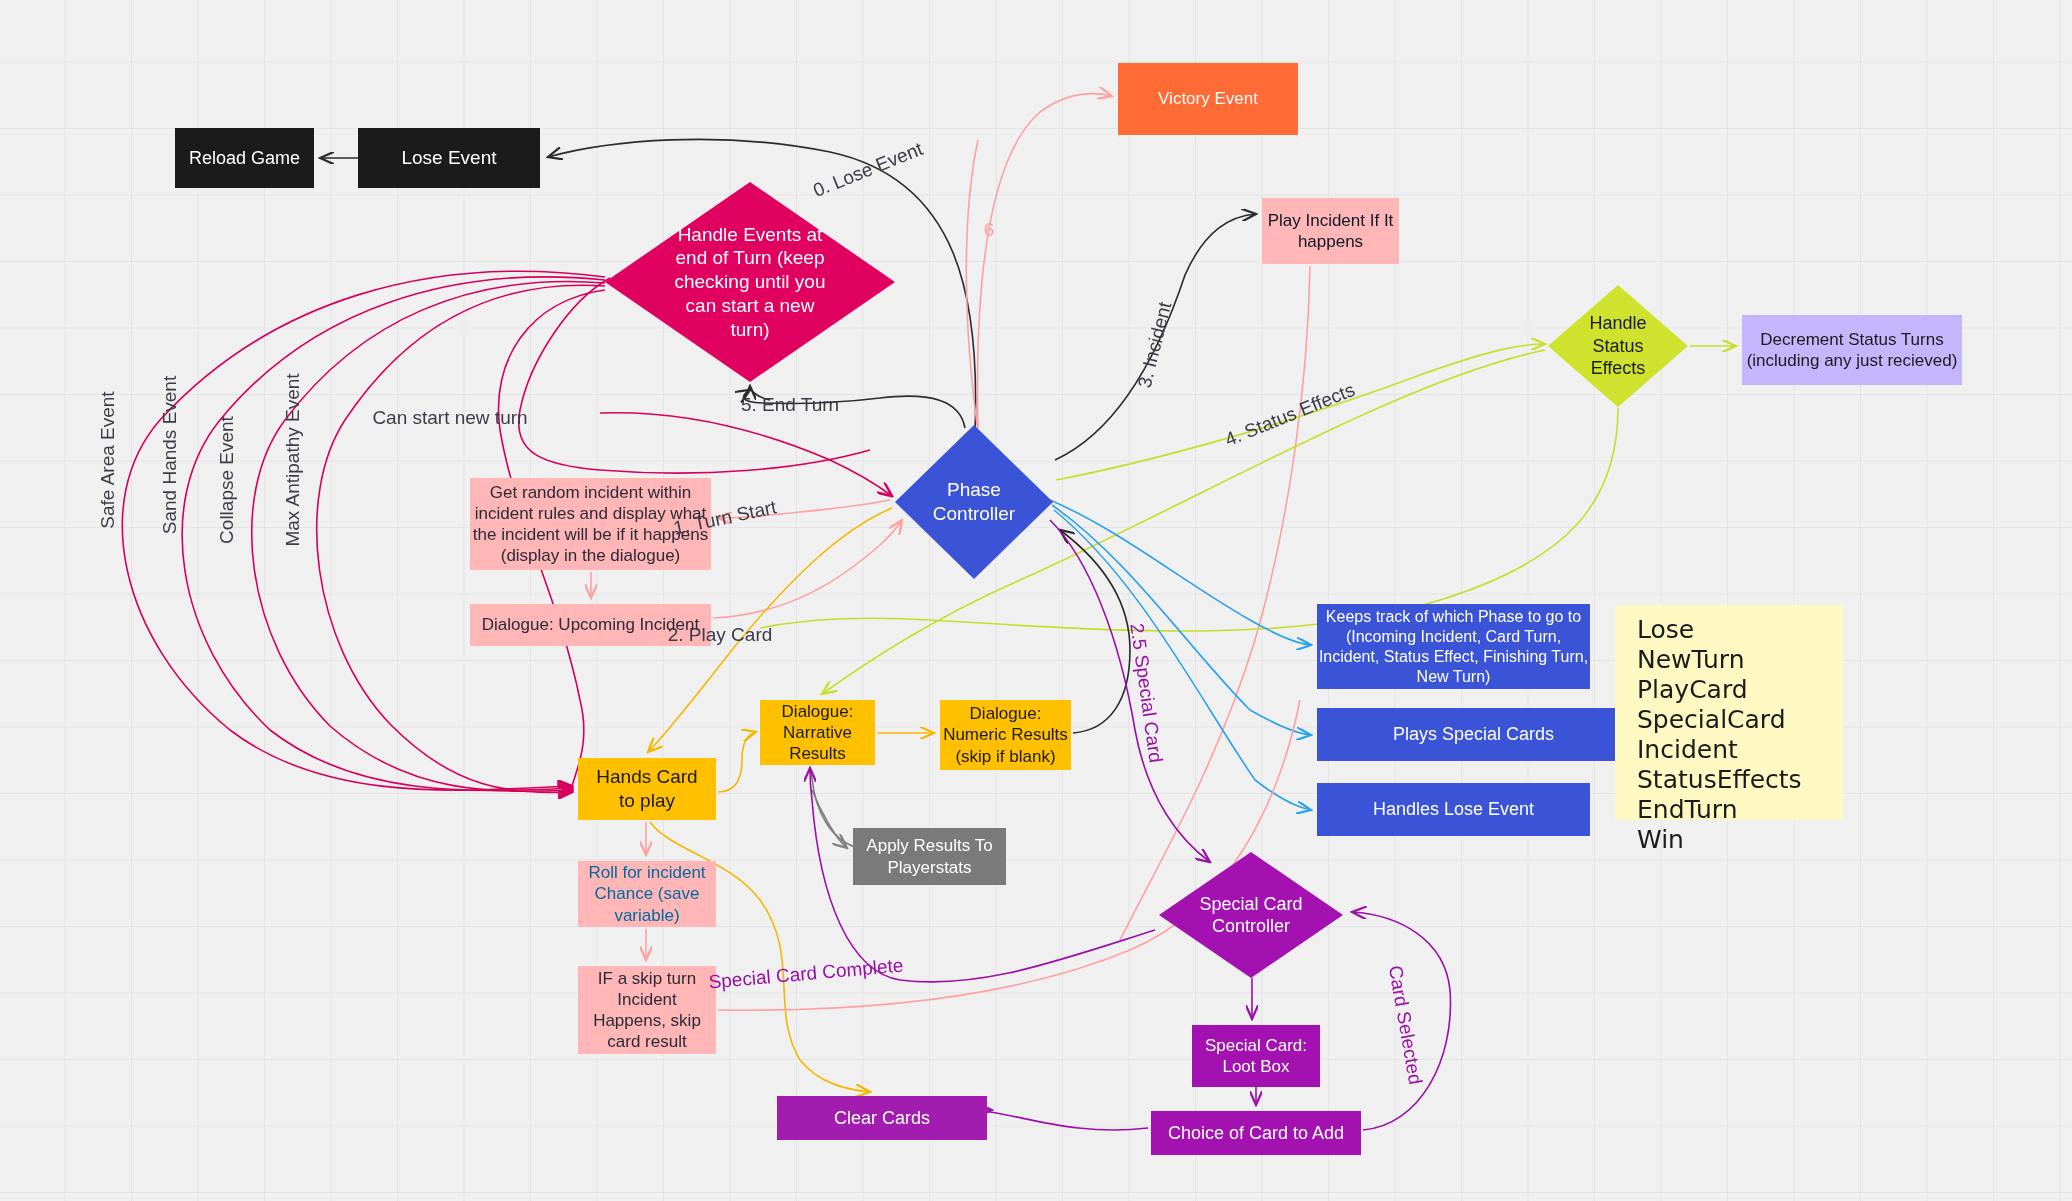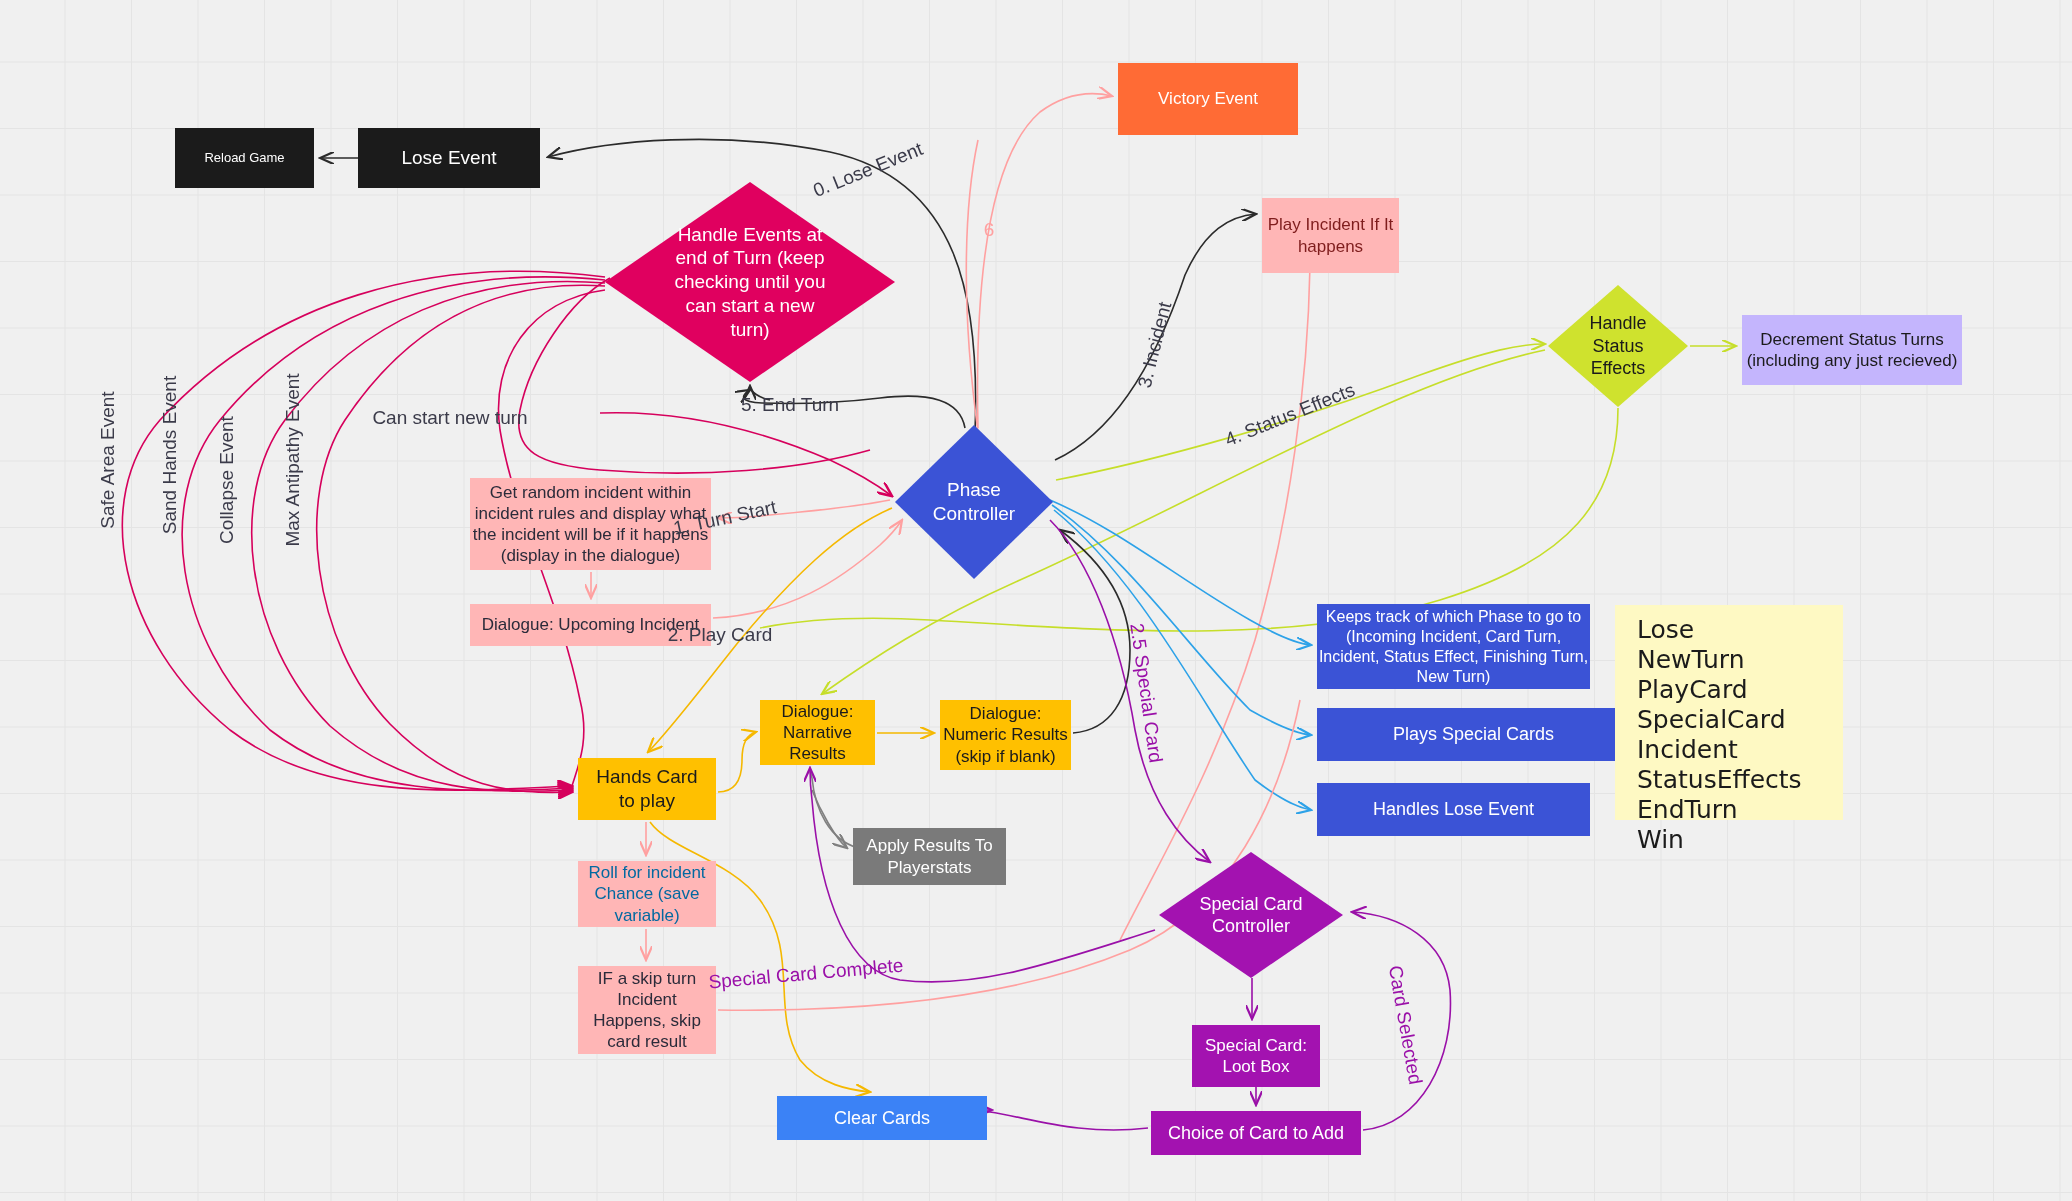--- a/index.html
+++ b/index.html
@@ -164,34 +164,34 @@
     <path d="M1052,505 C1130,560 1190,650 1250,710 C1285,730 1300,734 1311,735" stroke="#2da2e8" marker-end="url(#ah-blue)"></path>
     <path d="M1054,510 C1140,580 1200,700 1255,780 C1285,803 1300,808 1311,810" stroke="#2da2e8" marker-end="url(#ah-blue)"></path>
 
     <path d="M718,1010 C860,1012 1010,1000 1130,950 C1230,908 1280,800 1300,700" stroke="#ffa0a0"></path>
 
     <path d="M978,432 C960,300 965,200 978,140" stroke="#ffa0a0"></path>
   </g>
 </svg>
 
 <div id="nodes-layer">
-    <div class="node rect" style="left: 175px; top: 128px; width: 139px; height: 60px; background: rgb(27, 27, 27); color: rgb(255, 255, 255); font-size: 13px;">Reload Game</div>
+    <div class="node rect" style="left: 175px; top: 128px; width: 139px; height: 60px; background: rgb(27, 27, 27); color: rgb(255, 255, 255); font-size: 18px;">Reload Game</div>
     <div class="node rect" style="left: 358px; top: 128px; width: 182px; height: 60px; background: rgb(27, 27, 27); color: rgb(255, 255, 255); font-size: 19px;">Lose Event</div>
     <div class="diamond-wrap" style="left: 605px; top: 182px; width: 290px; height: 200px;">
       <svg class="diamond-shape" width="290" height="200" viewBox="0 0 290 200">
         <polygon points="145,0 290,100 145,200 0,100" fill="#e0005f"></polygon>
       </svg>
       <div class="diamond-label" style="color: rgb(255, 255, 255); font-size: 19px;">Handle Events at
 end of Turn (keep
 checking until you
 can start a new
 turn)</div>
     </div>
     <div class="node rect" style="left: 1118px; top: 63px; width: 180px; height: 72px; background: rgb(255, 107, 53); color: rgb(255, 255, 255); font-size: 17px;">Victory Event</div>
-    <div class="node rect" style="left: 1262px; top: 198px; width: 137px; height: 75px; background: rgb(255, 182, 182); color: #7f1d1d; font-size: 17px;">Play Incident If It
+    <div class="node rect" style="left: 1262px; top: 198px; width: 137px; height: 66px; background: rgb(255, 182, 182); color: #0f172a; font-size: 17px;">Play Incident If It
 happens</div>
     <div class="diamond-wrap" style="left: 1548px; top: 285px; width: 140px; height: 122px;">
       <svg class="diamond-shape" width="140" height="122" viewBox="0 0 140 122">
         <polygon points="70,0 140,61 70,122 0,61" fill="#cfe22e"></polygon>
       </svg>
       <div class="diamond-label" style="color: rgb(27, 27, 27); font-size: 18px; text-align: center;">Handle
 Status
 Effects</div>
     </div>
     <div class="node rect" style="left: 1742px; top: 315px; width: 220px; height: 70px; background: #c4b5fd; color: rgb(27, 27, 27); font-size: 17px;">Decrement Status Turns
@@ -234,21 +234,21 @@
     <div class="diamond-wrap" style="left: 1159px; top: 852px; width: 184px; height: 126px;">
       <svg class="diamond-shape" width="184" height="126" viewBox="0 0 184 126">
         <polygon points="92,0 184,63 92,126 0,63" fill="#a312b0"></polygon>
       </svg>
       <div class="diamond-label" style="color: rgb(255, 255, 255); font-size: 18px;">Special Card
 Controller</div>
     </div>
     <div class="node rect" style="left: 1192px; top: 1025px; width: 128px; height: 62px; background: rgb(163, 18, 176); color: rgb(255, 255, 255); font-size: 17px;">Special Card:
 Loot Box</div>
     <div class="node rect" style="left: 1151px; top: 1111px; width: 210px; height: 44px; background: rgb(163, 18, 176); color: rgb(255, 255, 255); font-size: 18px;">Choice of Card to Add</div>
-    <div class="node rect" style="left: 777px; top: 1096px; width: 210px; height: 44px; background: #3b82f6; color: rgb(255, 255, 255); font-size: 18px;">Clear Cards</div>
+    <div class="node rect" style="left: 777px; top: 1096px; width: 210px; height: 44px; background: #a21caf; color: rgb(255, 255, 255); font-size: 18px;">Clear Cards</div>
   </div>
 
 <div id="labels-layer">
     <div class="elabel" style="left: 868px; top: 170px; transform: translate(-50%, -50%) rotate(-22deg);">0. Lose Event</div>
     <div class="elabel" style="left: 989px; top: 230px; transform: translate(-50%, -50%) rotate(0deg); color: rgb(255, 160, 160);">6</div>
     <div class="elabel" style="left: 1155px; top: 345px; transform: translate(-50%, -50%) rotate(-76deg);">3. Incident</div>
     <div class="elabel" style="left: 1290px; top: 415px; transform: translate(-50%, -50%) rotate(-22deg);">4. Status Effects</div>
     <div class="elabel" style="left: 450px; top: 418px; transform: translate(-50%, -50%) rotate(0deg);">Can start new turn</div>
     <div class="elabel" style="left: 790px; top: 405px; transform: translate(-50%, -50%) rotate(0deg);">5. End Turn</div>
     <div class="elabel" style="left: 725px; top: 518px; transform: translate(-50%, -50%) rotate(-12deg);">1. Turn Start</div>

